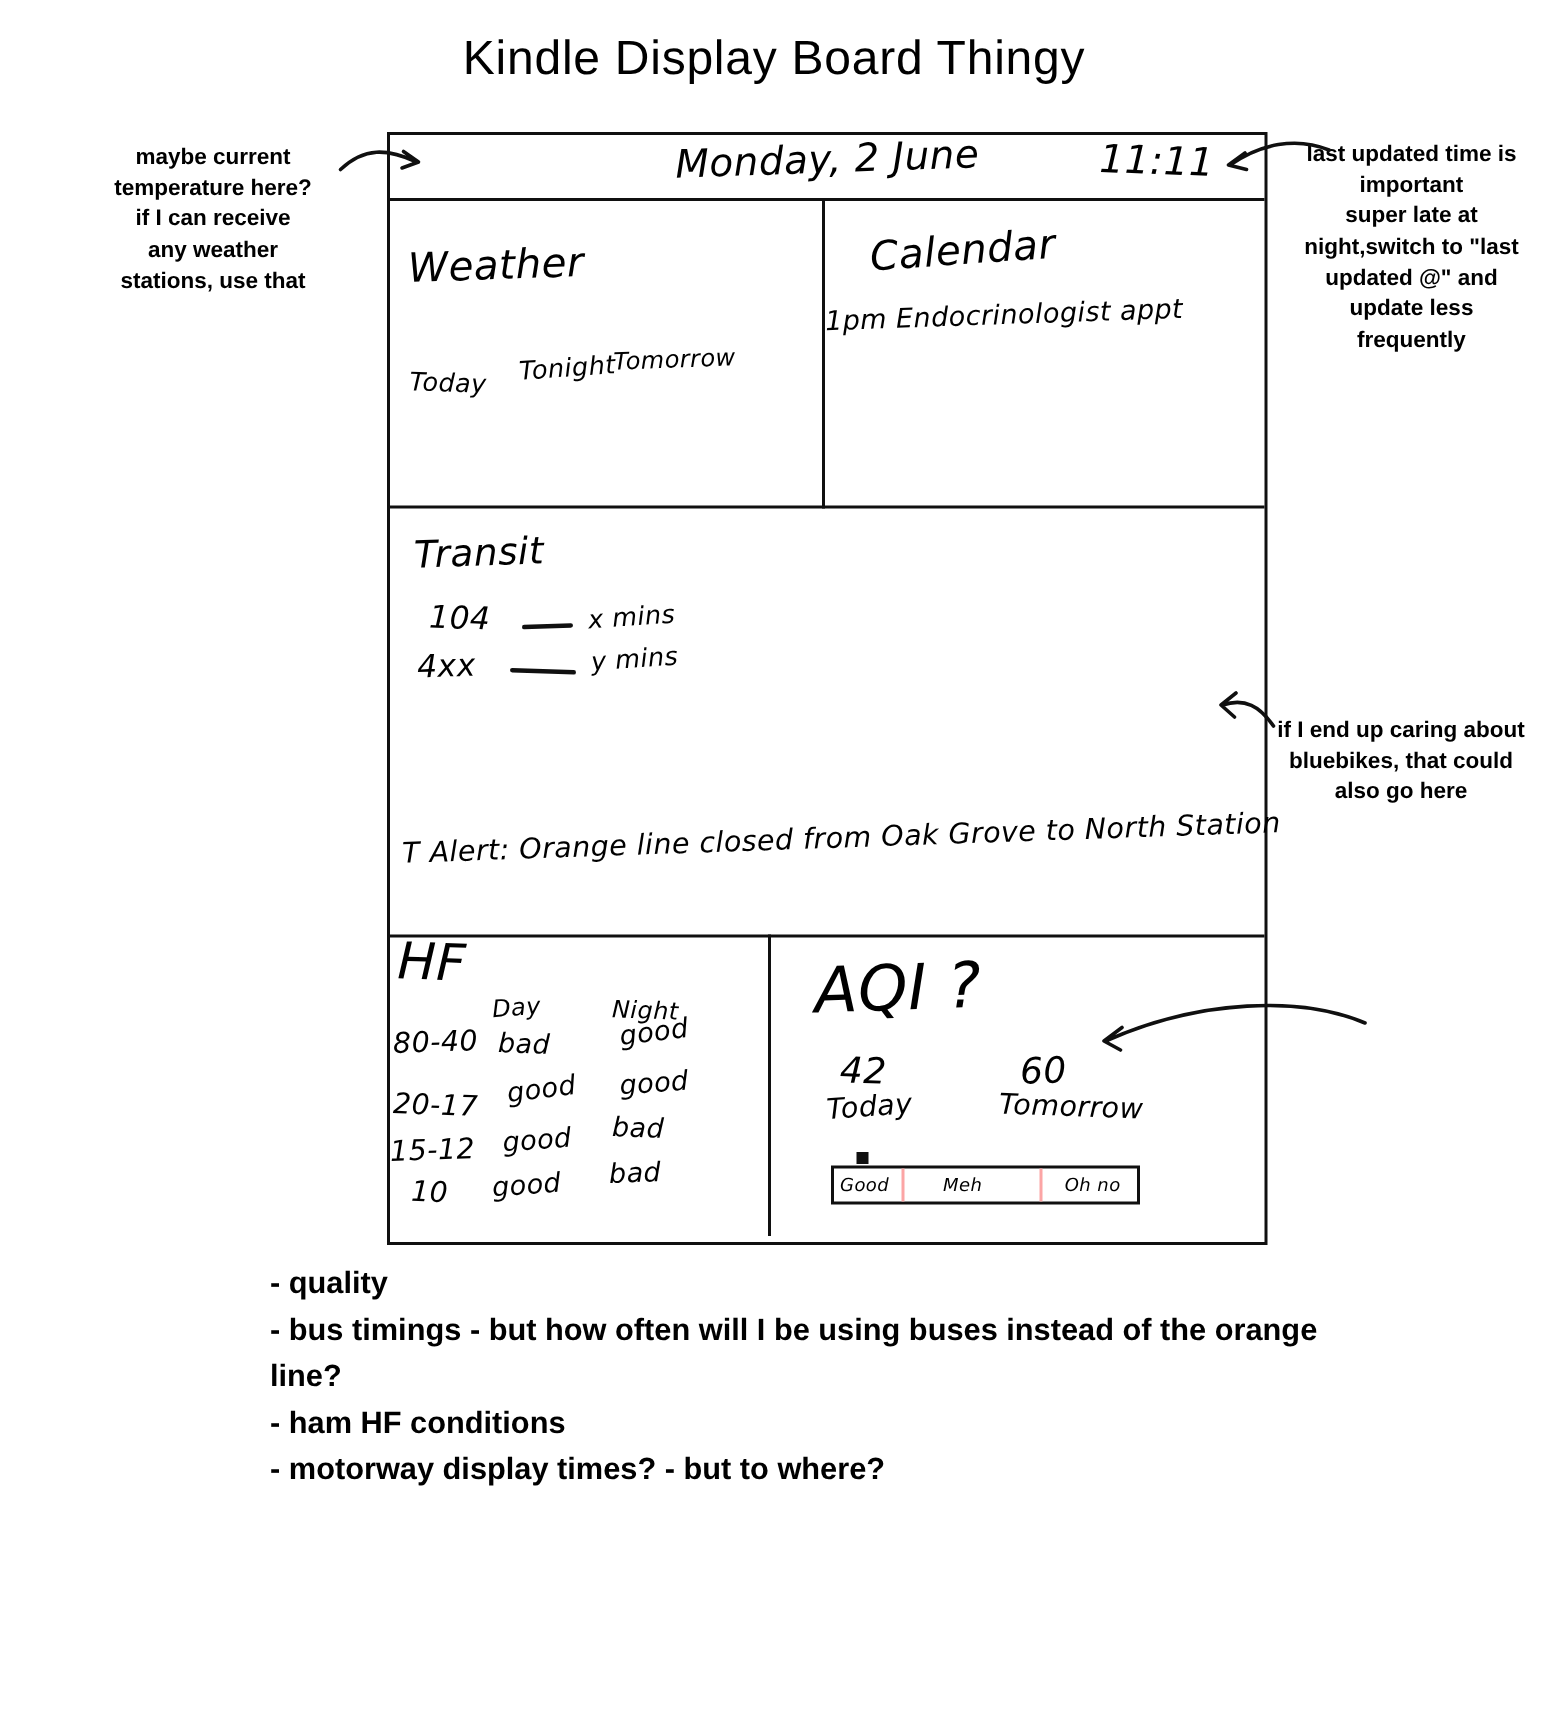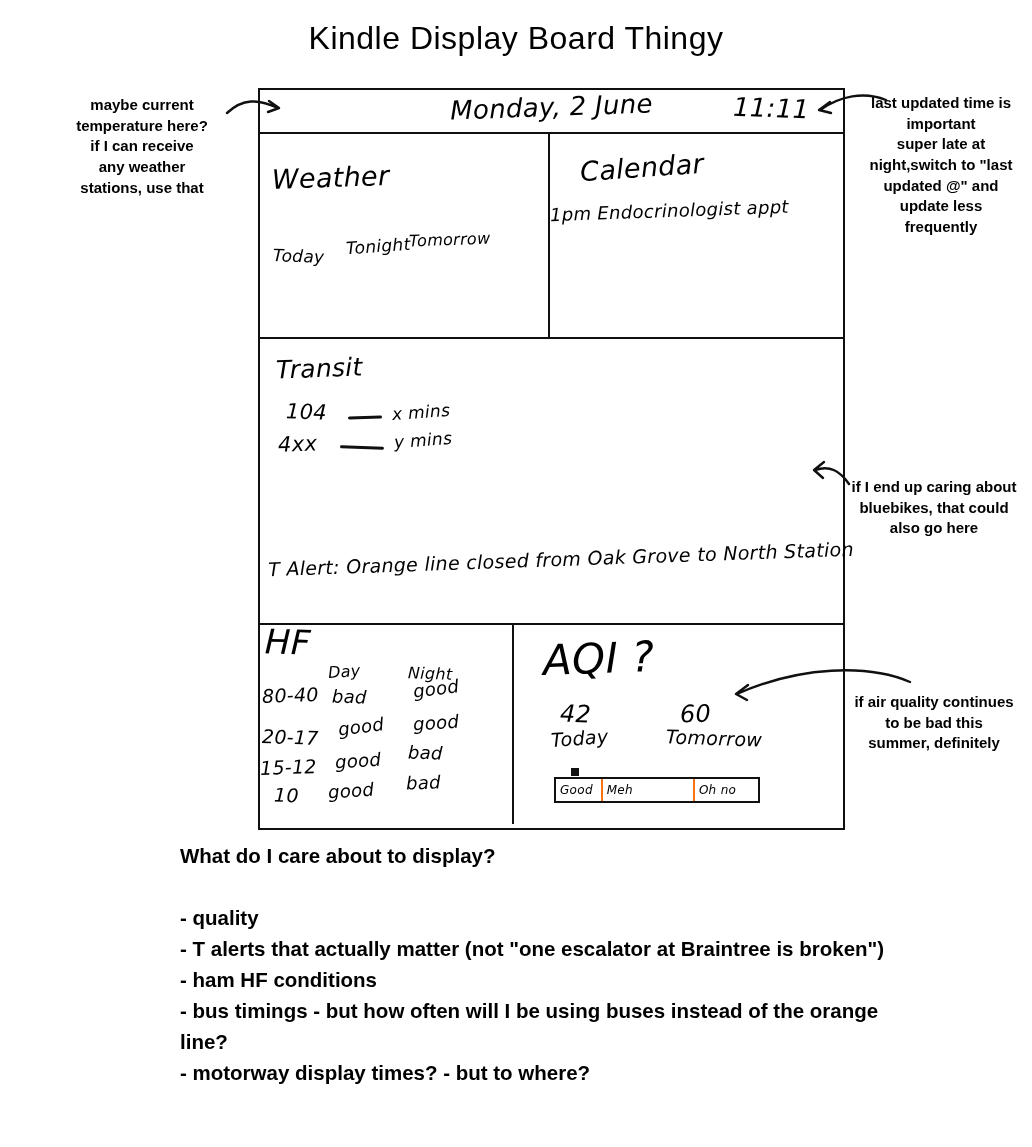--- a/index.html
+++ b/index.html
@@ -28,21 +28,21 @@
   .tC{transform:rotate(-4deg);}
   .tE{transform:rotate(-7deg);}
 
   .dash{position:absolute;height:3px;background:#101010;border-radius:2px;}
 
   
   .aqi-bar{position:absolute;left:294px;top:687px;width:202px;height:22px;
            border:2px solid #101010;display:flex;}
   .aqi-seg{height:100%;box-sizing:border-box;display:flex;align-items:center;
            padding-left:4px;}
-  .aqi-seg + .aqi-seg{border-left:2px solid #f97316;}
+  .aqi-seg + .aqi-seg{border-left:2px solid #fca5a5;justify-content:center;}
   .aqi-seg .hand{position:static;font-size:12px;}
   .aqi-marker{position:absolute;left:311px;top:678px;width:8px;height:8px;background:#101010;}
 
   svg.arrows{position:absolute;left:0;top:0;pointer-events:none;}
 </style>
 </head>
 <body>
 
 <div id="canvas">
 
@@ -56,23 +56,20 @@
   <div class="ann" style="left:836px;top:477px;width:196px;">if I end up caring about
 bluebikes, that could
 also go here</div>
   <div class="ann" style="left:850px;top:93px;width:182px;">last updated time is
 important
 super late at
 night,switch to "last
 updated @" and
 update less
 frequently</div>
-  <div class="ann" style="left:836px;top:692px;width:196px;">if air quality continues
-to be bad this
-summer, definitely</div>
 
   <div class="board">
     <div class="hline" style="top:42px;"></div>
     <div class="hline" style="top:247px;"></div>
     <div class="hline" style="top:533px;"></div>
     <div class="vline" style="left:288px;top:42px;height:207px;"></div>
     <div class="vline" style="left:252px;top:533px;height:201px;"></div>
 
     <div class="hand tA" style="left:0;top:2px;width:100%;text-align:center;font-size:26px;">Monday, 2 June</div>
     <div class="hand tB" style="right:34px;top:3px;font-size:26px;">11:11</div>
@@ -144,21 +141,19 @@
   </div>
 
   <svg class="arrows" width="1032" height="1147" viewBox="0 0 1032 1147" fill="none" stroke="#101010" stroke-width="2.4" stroke-linecap="round" stroke-linejoin="round">
     <path d="M227,113 C243,98 258,99 278,108 M269,101 L279,108 L268,112"></path>
     <path d="M886,100 C864,91 840,96 820,110 M830,102 L819,110 L831,113"></path>
     <path d="M849,484 C840,471 830,465 815,470 M824,462 L814,470 L823,478"></path>
     <path d="M910,682 C868,664 800,666 737,694 M748,685 L736,694 L747,700"></path>
   </svg>
 
   <div class="notes">
-    <div class="q">What do I care about to display?</div>
     <div>- quality</div>
-    <div>- T alerts that actually matter (not "one escalator at Braintree is broken")</div>
+    <div>- bus timings - but how often will I be using buses instead of the orange line?</div>
     <div>- ham HF conditions</div>
-    <div>- bus timings - but how often will I be using buses instead of the orange line?</div>
     <div>- motorway display times? - but to where?</div>
   </div>
 
 </div>
 
 </body></html>

